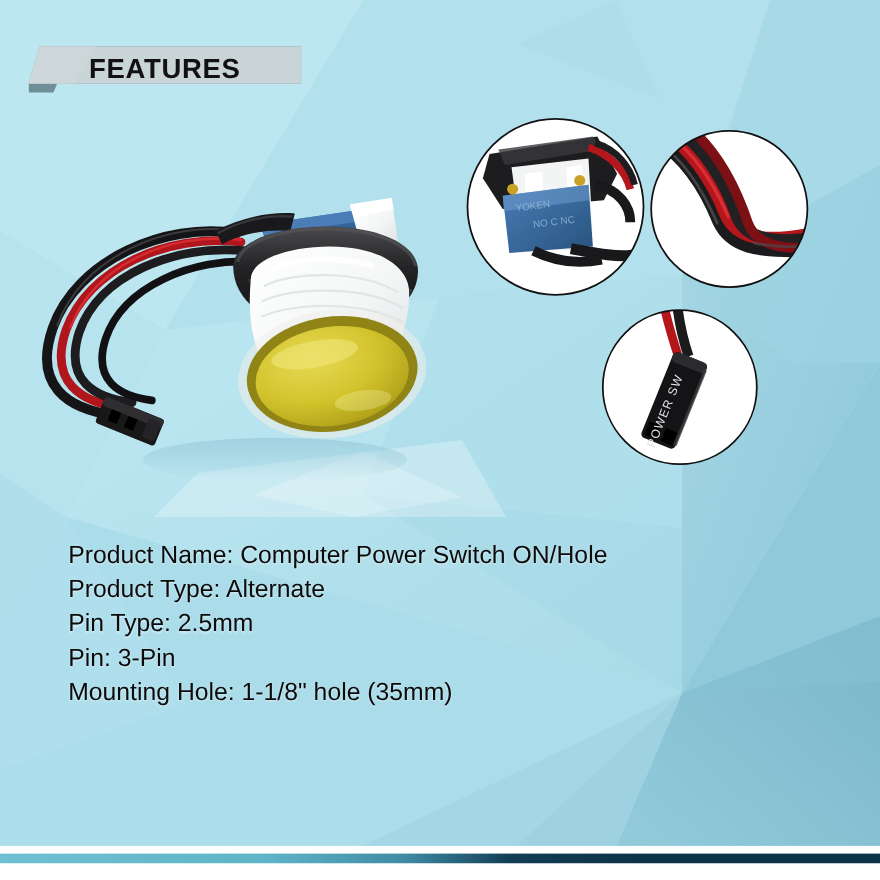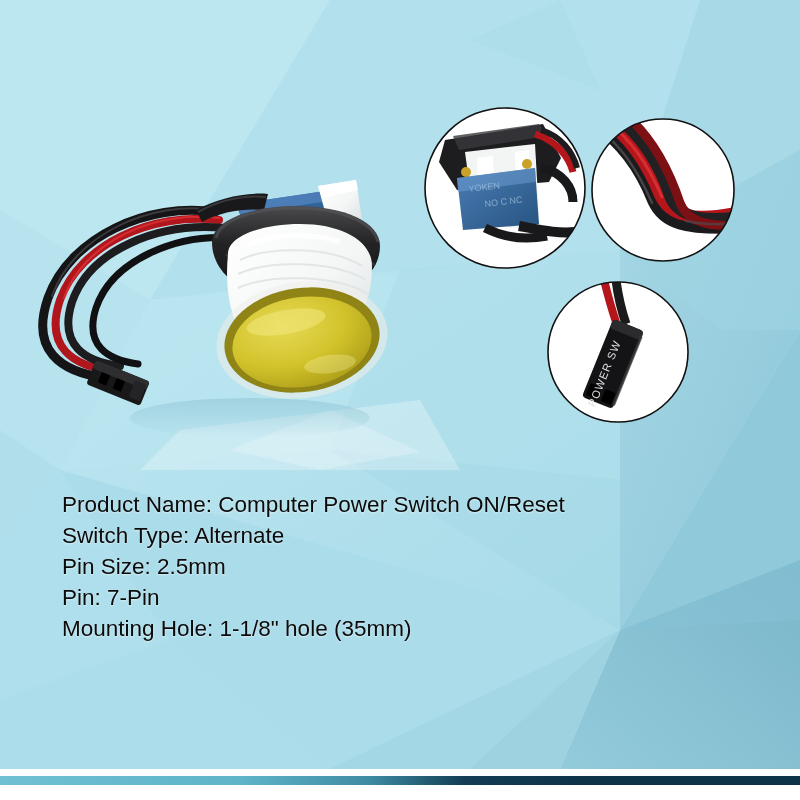--- a/index.html
+++ b/index.html
@@ -79,20 +79,29 @@
       <polygon points="330,769 620,630 470,769" fill="#a5d9e8" opacity=".7"></polygon>
       <polygon points="0,560 60,470 170,640 0,700" fill="#b3e1ed" opacity=".6"></polygon>
       <polygon points="170,640 330,769 0,769 0,700" fill="#aedeeb" opacity=".6"></polygon>
       <polygon points="470,40 560,0 600,90" fill="#a9dbe9" opacity=".45"></polygon>
 
       <polygon points="180,430 420,400 460,470 140,470" fill="#ffffff" opacity=".28"></polygon>
       <polygon points="230,450 330,410 420,452 320,470" fill="#ffffff" opacity=".22"></polygon>
     </svg>
   </div>
 
+  <div id="banner">
+    <svg class="ribbon" viewBox="0 0 248 42" preserveAspectRatio="none">
+      <polygon points="0,34 10,0 248,0 248,34" fill="#6f8e96"></polygon>
+      <polygon points="0,34 26,34 14,62 0,46" fill="#6f8e96"></polygon>
+      <polygon points="10,0 248,0 248,34 0,34" fill="#c9d4d6"></polygon>
+      <polygon points="10,0 60,0 42,34 0,34" fill="#cdd7d9"></polygon>
+    </svg>
+    <div class="label">FEATURES</div>
+  </div>
 
   <div id="hero">
     <svg viewBox="0 0 430 300" width="430" height="300">
       <defs>
         <linearGradient id="capG" x1="0" y1="0" x2="1" y2="1">
           <stop offset="0" stop-color="#ffffff"></stop>
           <stop offset=".55" stop-color="#f4f6f6"></stop>
           <stop offset="1" stop-color="#d7dcdd"></stop>
         </linearGradient>
         <radialGradient id="faceG" cx="38%" cy="30%" r="80%">
@@ -276,24 +285,24 @@
           <rect x="69" y="112" width="11" height="13" rx="1.5" fill="#000000"></rect>
           <rect x="81" y="50" width="3" height="74" fill="#39393d" opacity=".8"></rect>
           <text x="66" y="98" fill="#dfe2e4" font-family="Liberation Sans, sans-serif" font-size="11" letter-spacing="1" text-anchor="middle" transform="rotate(-90 66 98)">POWER SW</text>
         </g>
       </g>
       <circle cx="72" cy="72" r="70" fill="none" stroke="#111111" stroke-width="1.6"></circle>
     </svg>
   </div>
 
   <div id="specs">
-    <div class="line">Product Name: Computer Power Switch ON/Reset</div>
-    <div class="line">Switch Type: Alternate</div>
-    <div class="line">Pin Size: 2.5mm</div>
-    <div class="line">Pin: 7-Pin</div>
+    <div class="line">Product Name: Computer Power Switch ON/Hole</div>
+    <div class="line">Product Type: Alternate</div>
+    <div class="line">Pin Type: 2.5mm</div>
+    <div class="line">Pin: 3-Pin</div>
     <div class="line">Mounting Hole: 1-1/8" hole (35mm)</div>
   </div>
 
   <div id="gap"></div>
   <div id="accent"></div>
   <div id="footer"></div>
 
 </div>
 
 </body></html>

